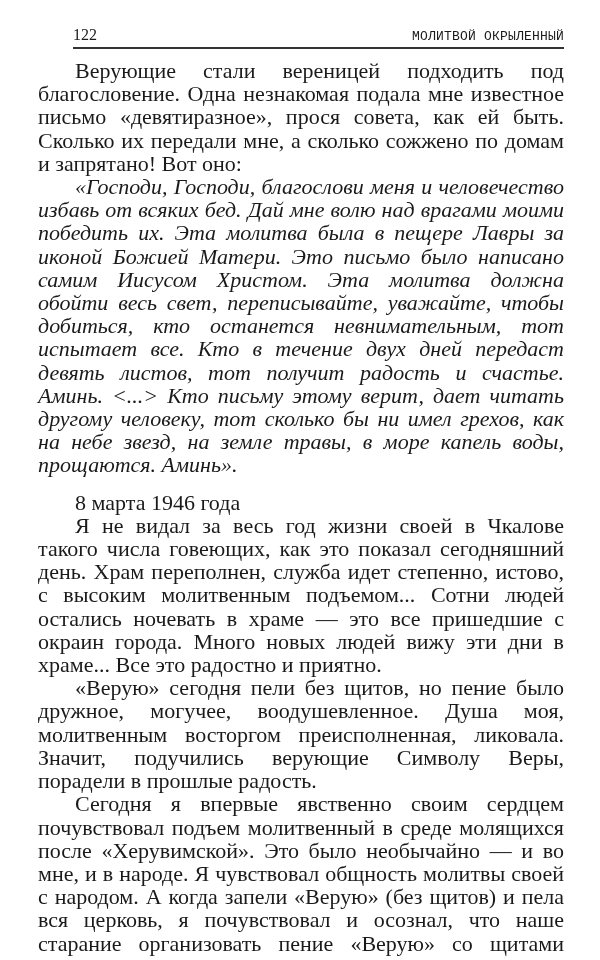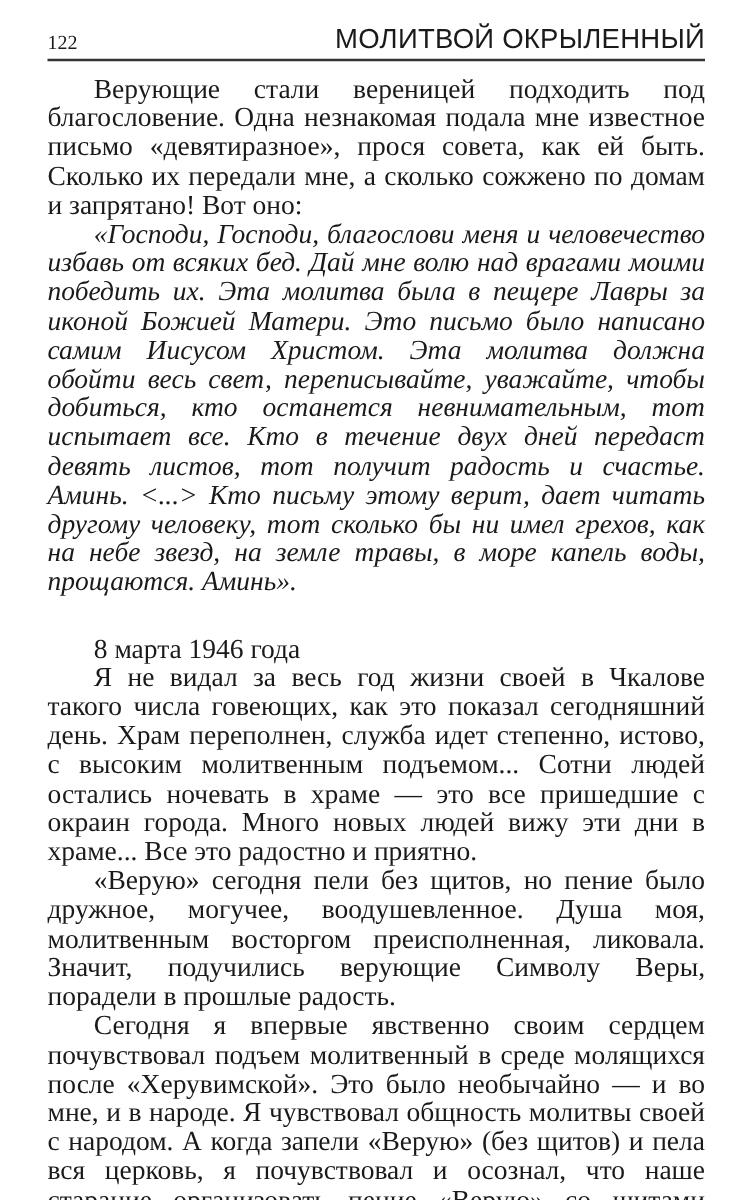--- a/index.html
+++ b/index.html
@@ -1,27 +1,27 @@
 <!DOCTYPE html>
 <html><head>
 <meta charset="utf-8">
 <style>
   html, body { margin: 0; padding: 0; background: #ffffff; }
   body { width: 600px; height: 960px; position: relative; overflow: hidden;
          font-family: "DejaVu Serif", "Liberation Serif", serif; color: #1a1a1a; }
   .page { position: absolute; left: 38px; top: 18px; width: 526px; }
   .header { display: flex; justify-content: space-between; align-items: flex-end;
-            height: 26px; border-bottom: 2px solid #333; padding-bottom: 3px; }
+            height: 26px; border-bottom: 2px solid #333; padding-bottom: 3px; margin-left: 35px; }
   .page-num { font-family: "Liberation Serif", serif; font-size: 16px; }
-  .running-title { font-family: Liberation Sans, sans-serif; font-size: 22px; letter-spacing: 0.2px; }
+  .running-title { font-family: Liberation Mono, monospace; font-size: 13px; letter-spacing: 0.2px; }
   .body { margin-top: 10px; font-family: Liberation Serif, serif; font-size: 22px;
           line-height: 23.2px; text-align: justify; }
   .body p { margin: 0; text-indent: 37px; hyphens: manual; }
   .body p.quote { font-style: italic; }
-  .body p.date { margin-top: 30px; }
+  .body p.date { margin-top: 14px; }
 </style>
 </head>
 <body>
 
 <div class="page">
   <div class="header">
     <span class="page-num">122</span>
     <span class="running-title">МОЛИТВОЙ ОКРЫЛЕННЫЙ</span>
   </div>
   <div class="body">

